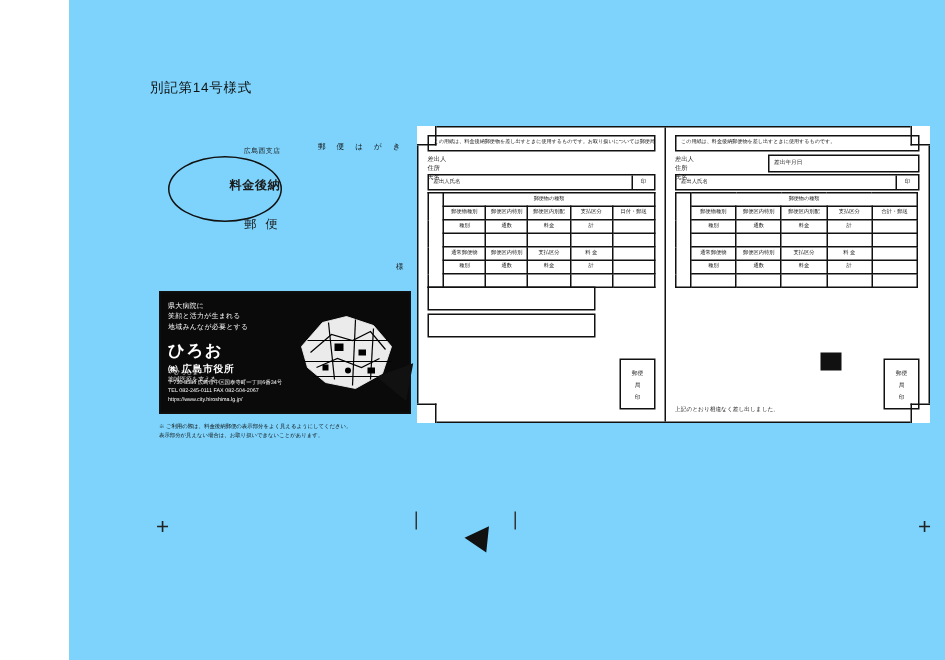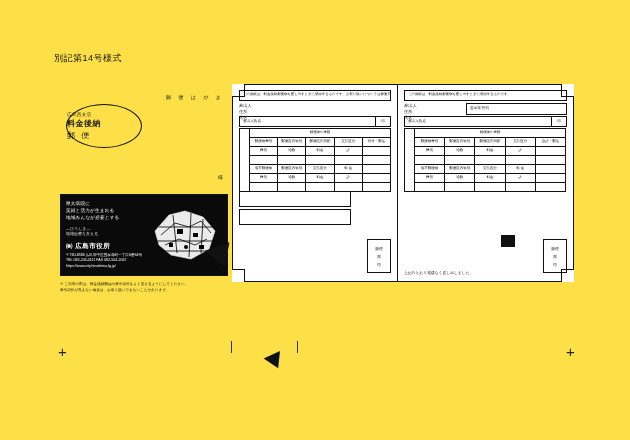--- a/index.html
+++ b/index.html
@@ -11,21 +11,22 @@
     width: 630px;
     height: 440px;
     position: relative;
     font-family: "Liberation Sans", sans-serif;
     color: #1a1a1a;
     overflow: hidden;
   }
   .page {
     position: absolute;
     inset: 0;
-    background: #fde047;
+    background: #7dd3fc;
+    margin-left: 46px;
   }
 
   
   .form-no {
     position: absolute;
     left: 54px;
     top: 52px;
     font-size: 9px;
     letter-spacing: 0.5px;
     color: #111;
@@ -70,23 +71,23 @@
   .oval {
     position: absolute;
     left: 6px;
     top: 18px;
     width: 74px;
     height: 42px;
     border: 1.4px solid #111;
     border-radius: 50%;
     display: flex;
     flex-direction: column;
-    align-items: flex-start;
+    align-items: flex-end;
     justify-content: center;
-    gap: 1px;
+    gap: 15px;
   }
   .oval .l1 { font-size: 4.6px; letter-spacing: 0.3px; }
   .oval .l2 { font-size: 8px; font-weight: bold; letter-spacing: 0.5px; }
   .oval .l3 { font-size: 8px; font-weight: normal; letter-spacing: 2px; }
 
   .kado {
     position: absolute;
     left: 158px;
     top: 88px;
     font-size: 5px;
@@ -349,20 +350,21 @@
       <div class="l3">郵 便</div>
     </div>
 
     <div class="kado">様</div>
 
     <div class="ad-box">
       <div class="ad-left">
         <div class="t1" style="white-space:pre-line">県大病院に
 笑顔と活力が生まれる
 地域みんなが必要とする</div>
+        <div class="t2">ひろお</div>
         <div class="t3" style="white-space:pre-line">―ひろしま―
 地域医療を支える</div>
       </div>
 
       <div class="ad-map">
         <svg width="72" height="68" viewBox="0 0 72 68" aria-hidden="true">
           <g fill="#ffffff" stroke="#ffffff" stroke-width="0.6">
             <path d="M4 30 L18 14 L34 10 L52 16 L64 30 L58 48 L40 58 L20 54 L8 44 Z" fill="#ffffff" opacity="0.92"></path>
           </g>
           <g stroke="#000000" stroke-width="0.8" fill="none">

